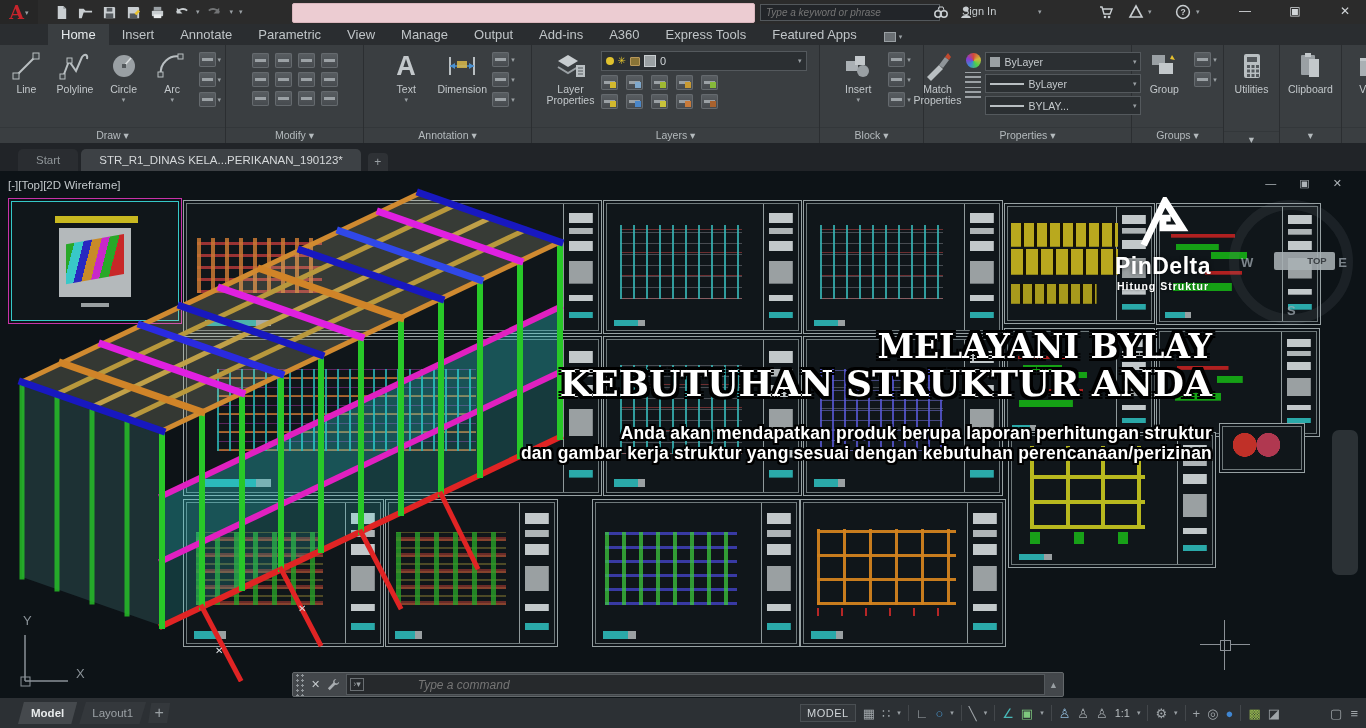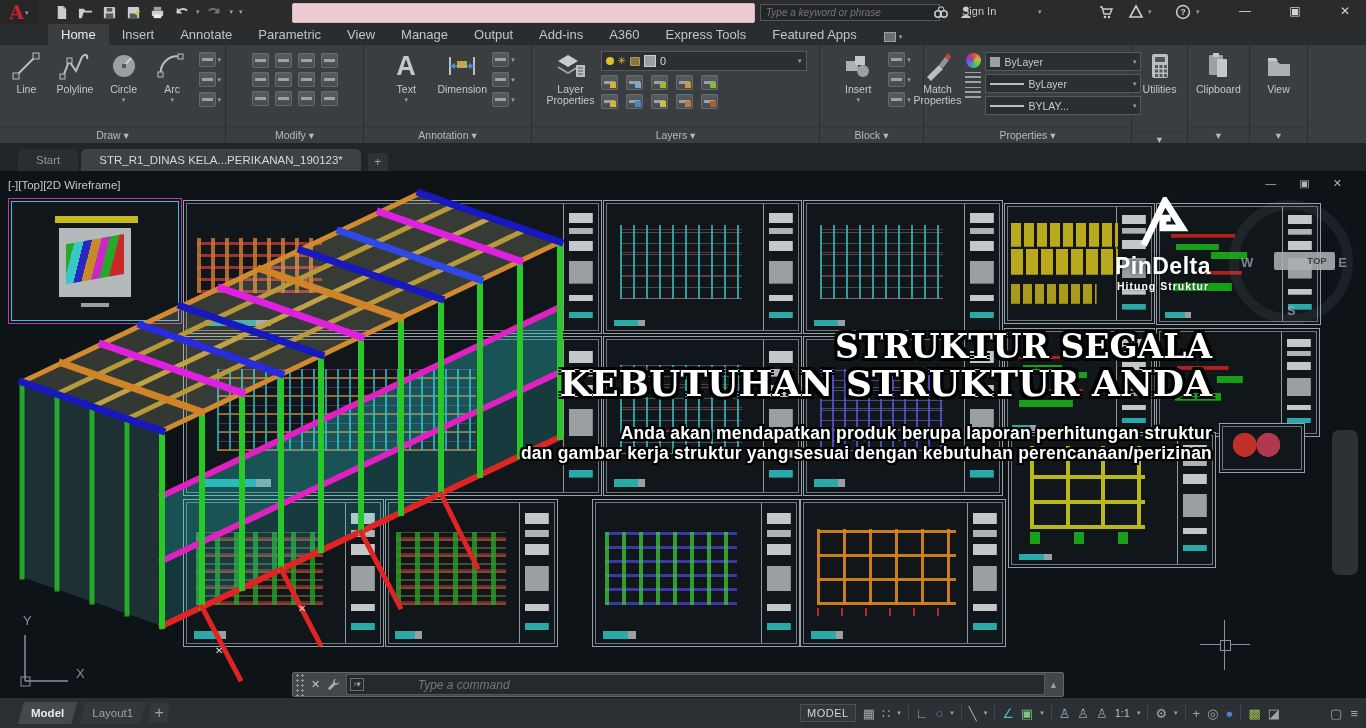--- a/index.html
+++ b/index.html
@@ -520,20 +520,43 @@
             </div>
             <div class="prop-row">
               <span class="ln"></span>
               <span class="tx">BYLAY...</span>
               <span class="dd">▾</span>
             </div>
           </div>
         </div>
         <div class="plabel">Properties ▾</div>
       </div>
+      <div class="panel p-groups">
+        <div class="pbody">
+          <div class="bigbtn">
+            <div class="bicon"><svg viewBox="0 0 34 34">
+                <rect x="5" y="6" width="13" height="10" fill="#9aa0a4"></rect>
+                <rect x="12" y="14" width="14" height="11" fill="#c3c8cb"></rect>
+                <path d="M25 6l3 5-5-1z" fill="#e8c22e"></path>
+              </svg></div>
+            <div class="blabel">Group</div>
+          </div>
+          <div class="scol">
+            <div class="srow">
+              <span class="mini"></span>
+              <span class="sdd">▾</span>
+            </div>
+            <div class="srow">
+              <span class="mini"></span>
+              <span class="sdd">▾</span>
+            </div>
+          </div>
+        </div>
+        <div class="plabel">Groups ▾</div>
+      </div>
       <div class="panel p-utilities">
         <div class="pbody">
           <div class="bigbtn">
             <div class="bicon"><svg viewBox="0 0 34 34">
                 <rect x="9" y="5" width="16" height="24" rx="2" fill="#b9bfc2"></rect>
                 <rect x="12" y="8" width="10" height="5" fill="#53585c"></rect>
                 <g fill="#53585c">
                   <rect x="12" y="16" width="3" height="3"></rect>
                   <rect x="16.5" y="16" width="3" height="3"></rect>
                   <rect x="21" y="16" width="3" height="3"></rect>
@@ -732,21 +755,21 @@
     <div id="navbar"></div>
 
     <div id="brand">
       <svg viewBox="0 0 60 54">
         <path d="M10 50 L32 4 L50 32 L30 32 L30 22 L38 22" fill="none" stroke="#ffffff" stroke-width="7" stroke-linejoin="miter"></path>
       </svg>
       <div class="bn">PinDelta</div>
       <div class="bs">Hitung Struktur</div>
     </div>
 
-    <div id="headline1" class="outline-big">STRUKTUR SEGALA</div>
+    <div id="headline1" class="outline-big">MELAYANI BYLAY</div>
     <div id="headline2" class="outline-big">KEBUTUHAN STRUKTUR ANDA</div>
     <div id="sub1" class="outline-sub">Anda akan mendapatkan produk berupa laporan perhitungan struktur</div>
     <div id="sub2" class="outline-sub">dan gambar kerja struktur yang sesuai dengan kebutuhan perencanaan/perizinan</div>
 
     <div id="vp-title">[-][Top][2D Wireframe]</div>
     <div id="vp-btns">— ▣ ✕</div>
 
     <svg id="ucs" width="90" height="85" viewBox="0 0 90 85">
       <line x1="15" y1="30" x2="15" y2="76" stroke="#8a9298" stroke-width="1.5"></line>
       <line x1="15" y1="76" x2="58" y2="76" stroke="#8a9298" stroke-width="1.5"></line>

